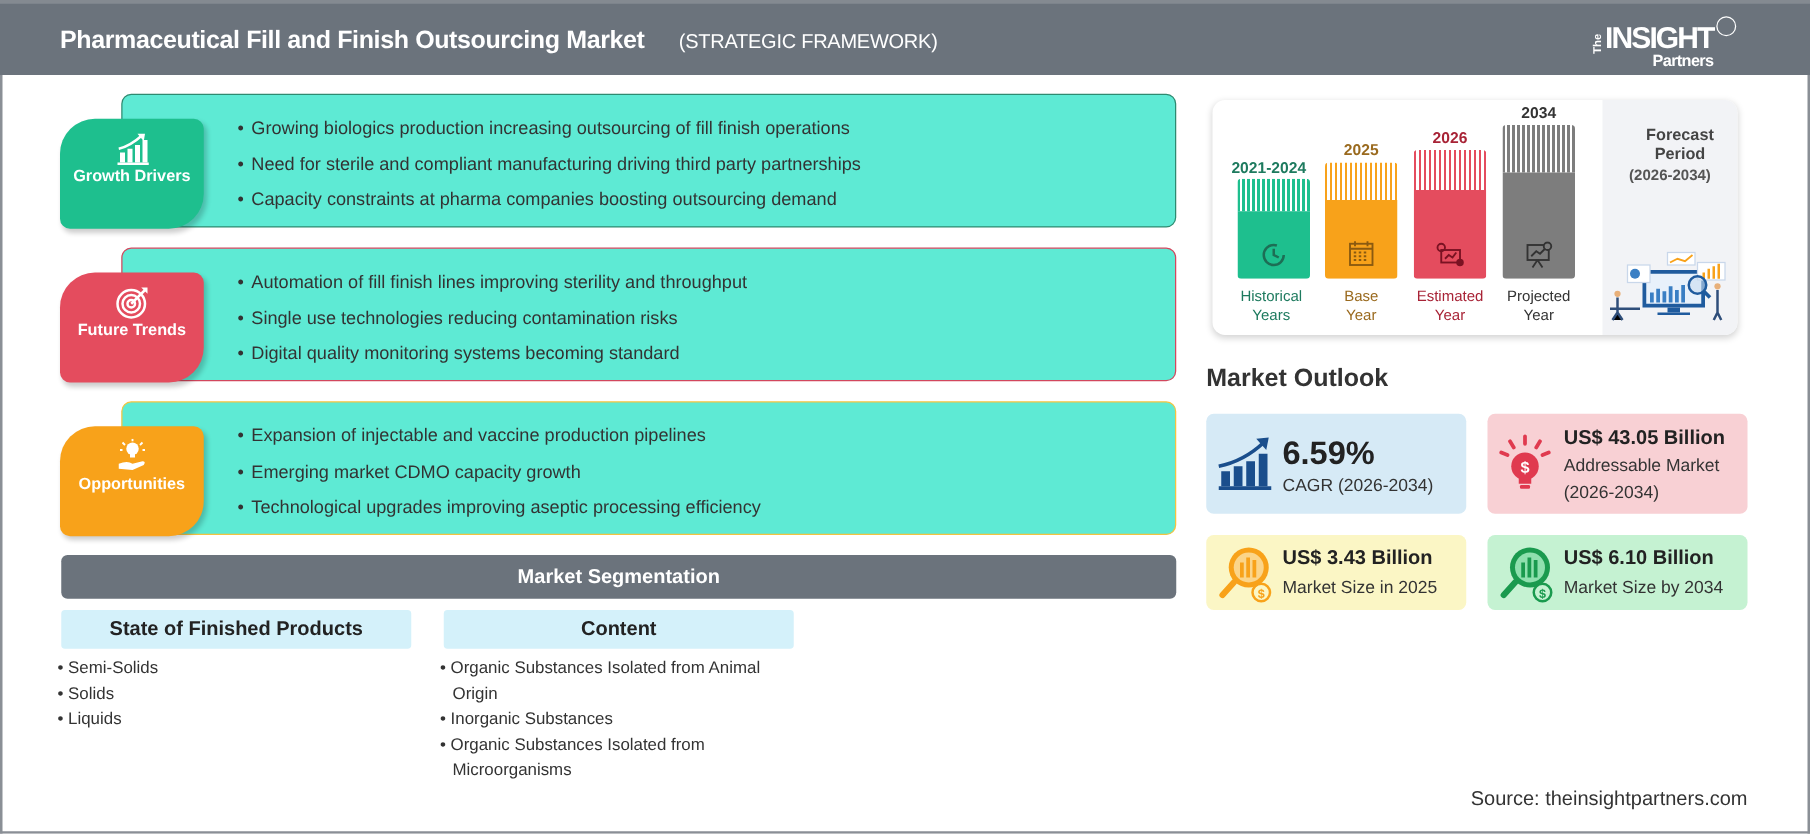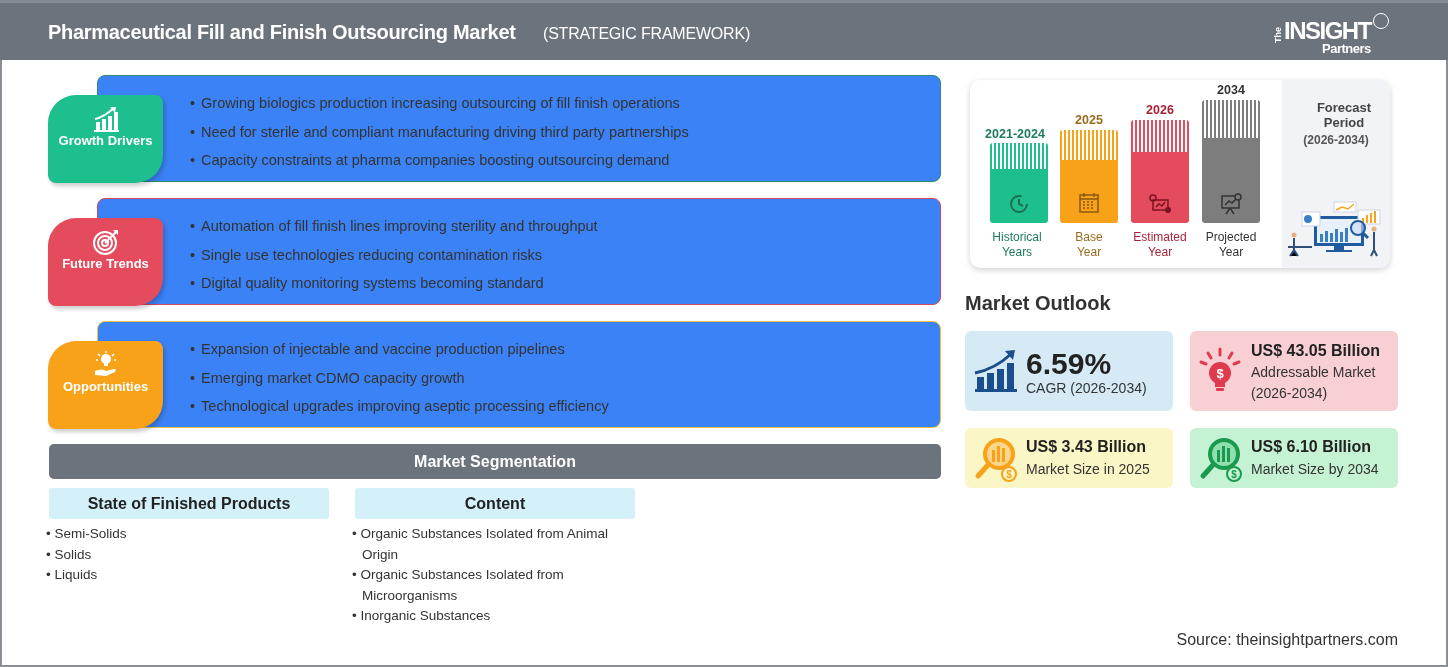--- a/index.html
+++ b/index.html
@@ -11,21 +11,21 @@
   .header { position: absolute; left: 0; top: 0; width: 1448px; height: 60px; background: #6b737c; border-top: 3px solid #848a91; }
   .header .title { position: absolute; left: 48px; top: 18px; color: #fff; font-weight: bold; font-size: 20px; letter-spacing: -0.3px; }
   .header .subtitle { position: absolute; left: 543px; top: 22px; color: #fff; font-size: 16px; letter-spacing: -0.2px; }
   .logo { position: absolute; left: 1270px; top: 8px; width: 130px; height: 46px; color: #fff; }
   .logo .the { position: absolute; left: 3px; top: 12px; font-size: 9px; font-weight: bold; transform: rotate(-90deg); transform-origin: left top; top: 32px; }
   .logo .insight { position: absolute; left: 14px; top: 6px; font-size: 24px; font-weight: bold; letter-spacing: -1.5px; }
   .logo .partners { position: absolute; left: 52px; top: 30px; font-size: 13px; font-weight: bold; letter-spacing: -0.5px; }
   .logo .ring { position: absolute; left: 103px; top: 2px; width: 16px; height: 16px; border: 1.5px solid #fff; border-radius: 50%; }
 
   
-  .fw-box { position: absolute; left: 97px; width: 844px; height: 107px; border: 1.5px solid; border-radius: 8px; background: #3b82f6; }
+  .fw-box { position: absolute; left: 97px; width: 844px; height: 107px; border: 1.5px solid; border-radius: 8px; background: #5eead4; }
   .fw-box.green { top: 75px; border-color: #2e8a70; }
   .fw-box.red { top: 198px; border-color: #d2475e; }
   .fw-box.orange { top: 321px; border-color: #f3c340; }
   .fw-list { position: absolute; left: 92px; top: 16px; list-style: none; }
   .fw-list li { font-size: 14.5px; color: #333; height: 28.5px; line-height: 23px; }
   .fw-list li::before { content: "•"; margin-right: 6px; color: #333; }
 
   .pill { position: absolute; left: 48px; width: 115px; height: 88px; border-radius: 28px 8px 28px 8px; color: #fff; font-weight: bold; font-size: 13px; text-align: center; box-shadow: 2px 3px 4px rgba(0,0,0,0.2); }
   .pill.green { top: 95px; background: #1ebf8e; }
   .pill.red { top: 218px; background: #e44c5e; }
@@ -146,22 +146,22 @@
   <ul>
     <li>Semi-Solids</li>
     <li>Solids</li>
     <li>Liquids</li>
   </ul>
 </div>
 <div class="seg-col c2">
   <div class="head">Content</div>
   <ul>
     <li>Organic Substances Isolated from Animal Origin</li>
+    <li>Inorganic Substances</li>
     <li>Organic Substances Isolated from Microorganisms</li>
-    <li>Inorganic Substances</li>
   </ul>
 </div>
 
 <div class="timeline">
 
   <div class="tl-year" style="left:0px; top:47px; color:#1d7a5e; font-weight:bold;">2021-2024</div>
   <div class="tl-bar" style="left:20px; top:63px; height:80px;">
     <div class="stripes" style="height:26px; background: repeating-linear-gradient(90deg,#1ebf8e 0 2px,#fff 2px 4px);"></div>
     <div class="solid" style="height:54px; background:#1ebf8e;"></div>
     <svg class="ico" style="top:50px;" viewBox="0 0 24 22">
@@ -260,21 +260,21 @@
 <div class="card cagr">
   <svg style="position:absolute; left:8px; top:18px;" width="46" height="44" viewBox="0 0 46 44">
     <rect x="4" y="28" width="7" height="12" fill="#1a4e8c"></rect>
     <rect x="14" y="24" width="7" height="16" fill="#1a4e8c"></rect>
     <rect x="24" y="20" width="7" height="20" fill="#1a4e8c"></rect>
     <rect x="34" y="14" width="7" height="26" fill="#1a4e8c"></rect>
     <rect x="2" y="40" width="42" height="3" fill="#1a4e8c"></rect>
     <path d="M2 24 Q22 20 38 5" stroke="#1a4e8c" stroke-width="3" fill="none"></path>
     <path d="M32 2 L42 1 L40 11 Z" fill="#1a4e8c"></path>
   </svg>
-  <div class="big" style="left:61px; top:16px; font-size:30px;">6.59%</div>
+  <div class="big" style="left:61px; top:16px; font-size:26px;">6.59%</div>
   <div class="small" style="left:61px; top:47px;">CAGR (2026-2034)</div>
 </div>
 
 <div class="card addr">
   <svg style="position:absolute; left:8px; top:16px;" width="44" height="48" viewBox="0 0 44 48">
     <path d="M22 2 L22 8 M10 6 L13 11 M34 6 L31 11 M3 15 L8 17 M41 15 L36 17" stroke="#e03a4f" stroke-width="3" stroke-linecap="round"></path>
     <circle cx="22" cy="26" r="11" fill="#e03a4f"></circle>
     <rect x="17" y="35" width="10" height="5" fill="#e03a4f"></rect>
     <rect x="18" y="41" width="8" height="3" rx="1" fill="#e03a4f"></rect>
     <text x="22" y="31" text-anchor="middle" font-size="13" font-weight="bold" fill="#fff" font-family="Liberation Sans, sans-serif">$</text>

